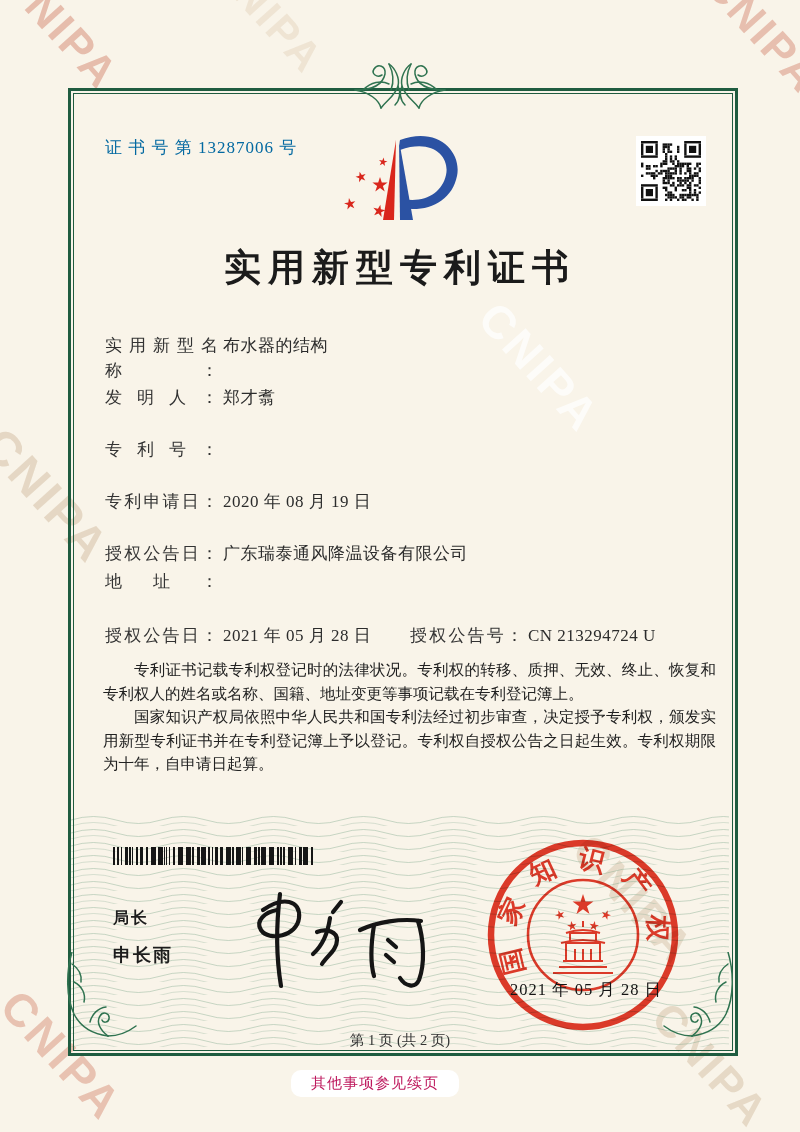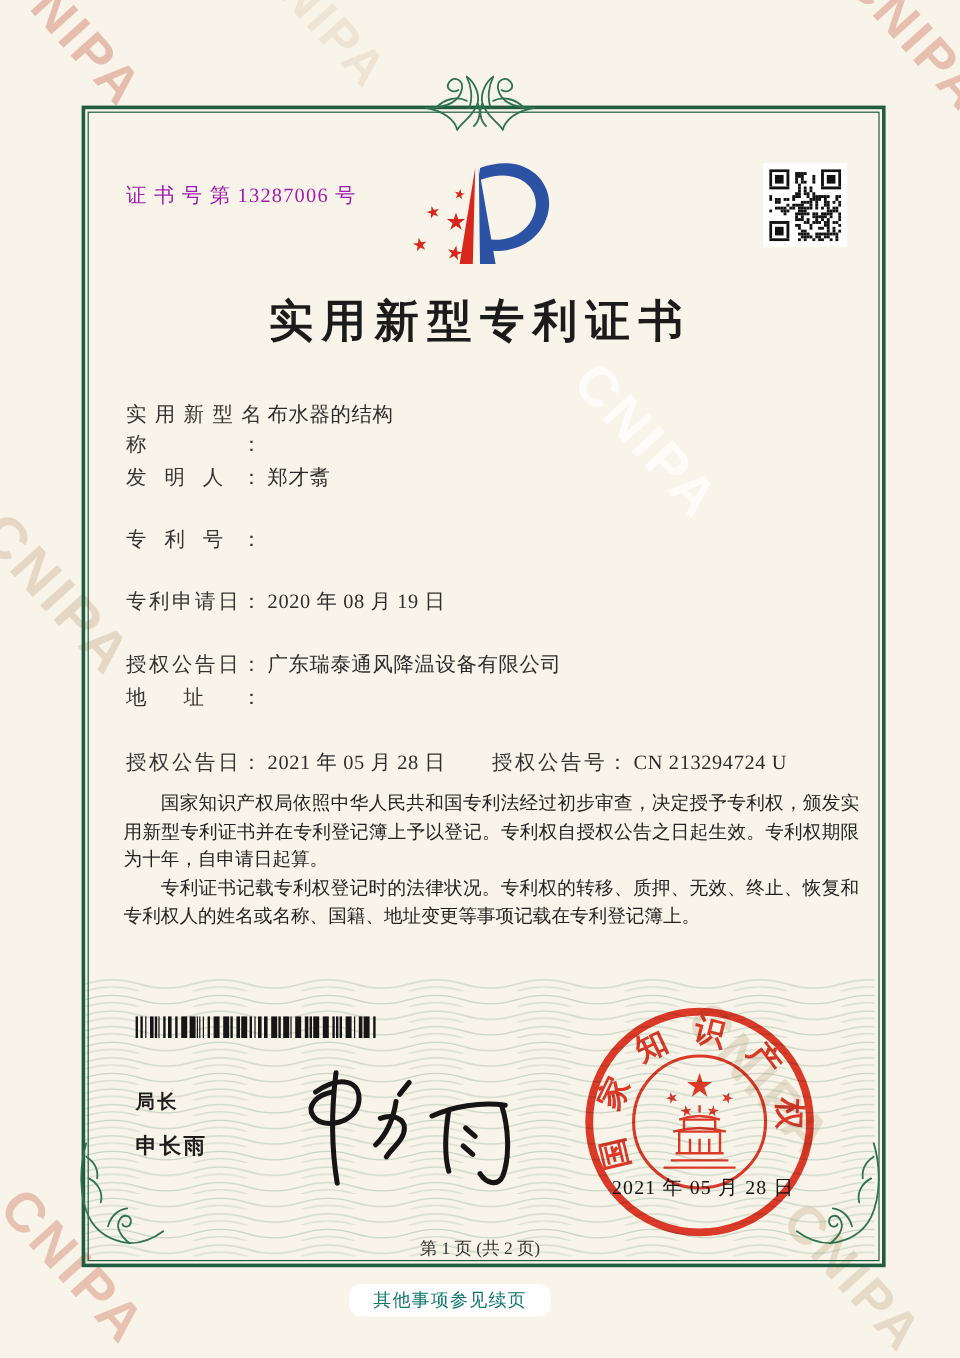--- a/index.html
+++ b/index.html
@@ -20,21 +20,21 @@
   .waves{position:absolute;left:71px;top:813px;z-index:1;opacity:.85;}
   
   .frame{position:absolute;left:68px;top:88px;width:664px;height:962px;
          border:3px solid var(--frame_green,#1f5c40);z-index:2;}
   .frame-inner{position:absolute;inset:2px;border:1px solid var(--frame_green,#1f5c40);}
   .orn{position:absolute;z-index:3;}
   .orn-top{left:285px;top:60px;}
   .orn-bl{left:62px;top:952px;}
   .orn-br{left:658px;top:952px;}
   
-  .cert-no{position:absolute;left:105px;top:136px;font-size:17px;letter-spacing:1px;color:#a21caf;z-index:4;margin-top:15px;}
+  .cert-no{position:absolute;left:105px;top:136px;font-size:17px;letter-spacing:1px;color:#0369a1;z-index:4;}
   .logo{position:absolute;left:338px;top:128px;z-index:4;}
   .qr-box{position:absolute;left:636px;top:136px;width:70px;height:70px;background:#fff;z-index:4;
           display:flex;align-items:center;justify-content:center;}
   .title{position:absolute;left:0;width:800px;top:243px;text-align:center;font-size:37px;font-weight:700;
          letter-spacing:7px;color:#1b1b1b;z-index:4;}
   
   .row{position:absolute;left:105px;width:612px;display:flex;align-items:flex-start;
        font-size:17px;line-height:25px;z-index:4;}
   .f-label{flex:0 0 113px;text-align:justify;text-align-last:justify;color:#333;}
   .f-value{margin-left:5px;letter-spacing:.5px;color:#2c2c2c;}
@@ -55,21 +55,21 @@
         font-family:"Liberation Sans","DejaVu Sans",sans-serif;z-index:4;letter-spacing:2px;}
   .signature{position:absolute;left:225px;top:888px;z-index:4;}
   
   .seal{position:absolute;left:483px;top:835px;z-index:5;mix-blend-mode:multiply;opacity:.94;}
   .seal-date{position:absolute;left:498px;top:979px;width:176px;text-align:center;font-size:16.5px;
         letter-spacing:1px;color:#141414;z-index:6;}
   
   .page-info{position:absolute;left:68px;width:664px;top:1031px;text-align:center;font-size:14.5px;
         color:#333;z-index:4;}
   .note-box{position:absolute;left:291px;top:1070px;background:#ffffff;padding:4px 20px;font-size:15px;
-        color:#0f766e;z-index:4;letter-spacing:1px;border-radius:10px;}
+        color:#be185d;z-index:4;letter-spacing:1px;border-radius:10px;}
 </style>
 </head>
 <body style="--frame_green: #1f5c40; --ornament_green: #2f7350; --seal_red: #e0301e; --logo_red: #d9261c; --logo_blue: #2b52a3;">
 
 <div class="page">
 
   <svg width="0" height="0" style="position:absolute">
     <defs>
       <polygon id="star" points="0,-1 0.225,-0.309 0.951,-0.309 0.363,0.118 0.588,0.809 0,0.382 -0.588,0.809 -0.363,0.118 -0.951,-0.309 -0.225,-0.309"></polygon>
     </defs>
@@ -370,22 +370,22 @@
   <div class="row row7">
     <span class="f-label">授权公告日：</span>
     <span class="f-value">2021 年 05 月 28 日</span>
     <span class="pair2">
       <span class="f-label">授权公告号：</span>
       <span class="f-value">CN 213294724 U</span>
     </span>
   </div>
 
   <div class="paras">
+    <p>专利证书记载专利权登记时的法律状况。专利权的转移、质押、无效、终止、恢复和专利权人的姓名或名称、国籍、地址变更等事项记载在专利登记簿上。</p>
     <p>国家知识产权局依照中华人民共和国专利法经过初步审查，决定授予专利权，颁发实用新型专利证书并在专利登记簿上予以登记。专利权自授权公告之日起生效。专利权期限为十年，自申请日起算。</p>
-    <p>专利证书记载专利权登记时的法律状况。专利权的转移、质押、无效、终止、恢复和专利权人的姓名或名称、国籍、地址变更等事项记载在专利登记簿上。</p>
   </div>
 
   <div class="barcode">
       <span style="position: absolute; top: 0px; height: 100%; background: rgb(22, 22, 22); left: 0px; width: 2px;"></span>
       <span style="position: absolute; top: 0px; height: 100%; background: rgb(22, 22, 22); left: 4px; width: 2px;"></span>
       <span style="position: absolute; top: 0px; height: 100%; background: rgb(22, 22, 22); left: 8px; width: 1px;"></span>
       <span style="position: absolute; top: 0px; height: 100%; background: rgb(22, 22, 22); left: 12px; width: 3px;"></span>
       <span style="position: absolute; top: 0px; height: 100%; background: rgb(22, 22, 22); left: 16px; width: 2px;"></span>
       <span style="position: absolute; top: 0px; height: 100%; background: rgb(22, 22, 22); left: 19px; width: 1px;"></span>
       <span style="position: absolute; top: 0px; height: 100%; background: rgb(22, 22, 22); left: 23px; width: 2px;"></span>

